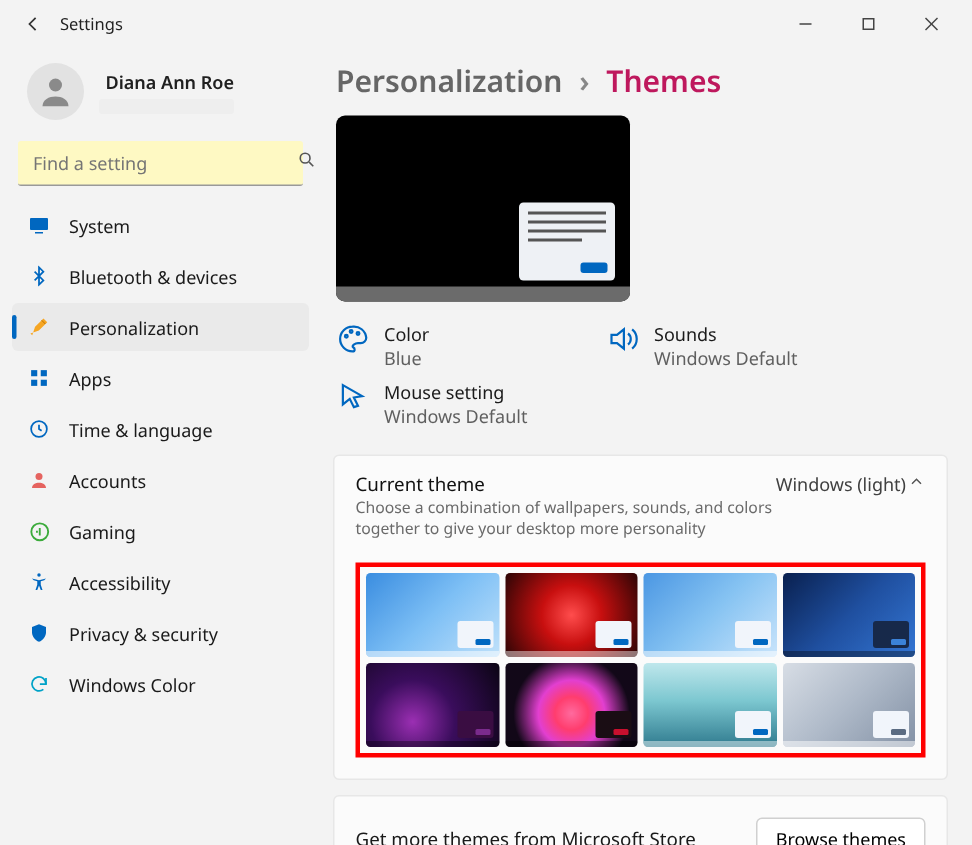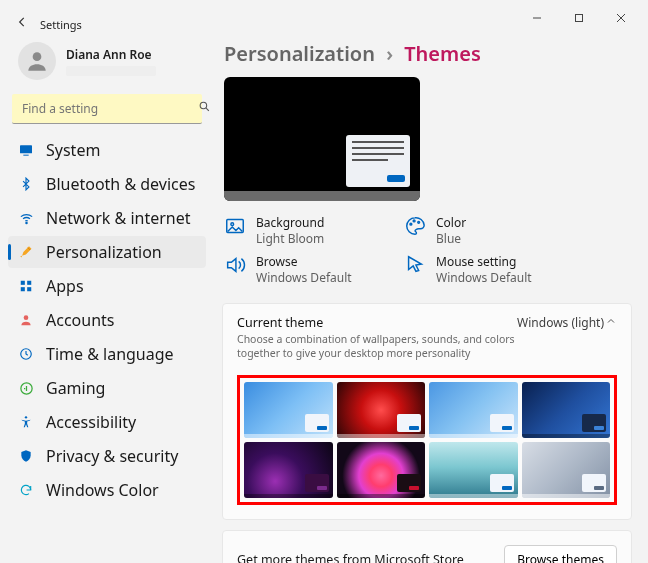--- a/index.html
+++ b/index.html
@@ -1,37 +1,37 @@
 <!DOCTYPE html>
 <html><head>
 <meta charset="utf-8">
 <style>
   * { box-sizing: border-box; font-family: "Segoe UI", system-ui, sans-serif; }
   body { margin: 0; background: #f3f3f3; width: 648px; height: 563px; overflow: hidden; font-size: 12px; color: #1a1a1a; }
-  .titlebar { height: 32px; display: flex; align-items: flex-end; padding: 0 6px 0 12px; }
+  .titlebar { height: 32px; display: flex; align-items: center; padding: 0 6px 0 12px; }
   .titlebar .back { width: 20px; height: 20px; display:flex; align-items:center; justify-content:center; margin-right: 8px; cursor:pointer; }
   .titlebar .title { font-size: 11px; color:#222; }
   .win-controls { margin-left:auto; display:flex; gap: 0; }
   .win-controls div { width: 42px; height: 28px; display:flex; align-items:center; justify-content:center; color:#555; cursor:pointer; }
   .shell { display:flex; height: calc(100% - 32px); }
   .sidebar { width: 214px; padding: 4px 8px 0 8px; display:flex; flex-direction:column; }
-  .account { display:flex; align-items:center; gap: 10px; padding: 6px 10px 10px 10px; }
+  .account { display:flex; align-items:center; gap: 10px; padding: 6px 10px 10px 10px; text-align: right; }
   .avatar { width: 38px; height: 38px; border-radius: 50%; background:#e2e2e2; display:flex; align-items:center; justify-content:center; }
   .avatar svg { width: 26px; height: 26px; fill:#8a8a8a; }
   .account .name { font-size: 12px; font-weight:600; color:#202020; }
   .account .sub { width: 90px; height: 10px; background:#eee; margin-top:3px; border-radius:2px; }
   .searchbox { margin: 4px 4px 10px 4px; height: 30px; background:#fef9c3; border-bottom:1px solid #999; border-radius:2px; display:flex; align-items:center; padding: 0 8px; }
   .searchbox input { border:0; outline:0; flex:1; font-size:12px; background:transparent; color:#555; }
   .searchbox .sicon { color:#555; }
   .nav { display:flex; flex-direction:column; gap:2px; }
   .nav-item { height: 32px; display:flex; align-items:center; gap: 12px; padding: 0 10px; border-radius:4px; cursor:pointer; position:relative; }
   .nav-item.selected { background:#eaeaea; }
   .nav-item.selected::before { content:""; position:absolute; left:0; top:8px; bottom:8px; width:3px; background:#0067c0; border-radius:2px; }
   .nav-item .ni-icon { width:16px; height:16px; display:flex; align-items:center; justify-content:center; font-size:14px; }
-  .nav-item .ni-label { font-size:16px; color:#1a1a1a; }
+  .nav-item .ni-label { font-size:12px; color:#1a1a1a; }
   .main { flex:1; padding: 4px 14px 0 6px; overflow:auto; }
   .breadcrumb { font-size: 20px; font-weight:600; color:#666; margin: 4px 0 10px 4px; }
   .breadcrumb .current { color:#be185d; }
   .preview { width: 196px; height: 124px; background:#000; border-radius:6px; position:relative; margin-left:4px; }
   .preview .taskbar { position:absolute; bottom:0; left:0; right:0; height:10px; background:#6b6b6b; border-radius:0 0 6px 6px; }
   .preview .card { position:absolute; right:10px; bottom:14px; width:64px; height:52px; background:#eef1f5; border-radius:3px; padding:6px; box-shadow:0 1px 2px rgba(0,0,0,0.2); }
   .preview .card .line { height:2px; background:#555; margin-bottom:4px; }
   .preview .card .line.short { width:70%; }
   .preview .card .btn { position:absolute; right:5px; bottom:5px; width:18px; height:7px; background:#0067c0; border-radius:2px; }
   .props { display:grid; grid-template-columns: 1fr 1fr; gap: 8px 20px; margin: 14px 4px 18px 4px; width: 340px; }
@@ -118,31 +118,20 @@
         <span class="ni-label">System</span>
       </div>
       <div class="nav-item">
         <span class="ni-icon">
             <svg width="14" height="14" viewBox="0 0 24 24" fill="none" stroke="#0067c0" stroke-width="2">
               <path d="M7 7l10 10-5 5V2l5 5L7 17"></path>
             </svg>
           </span>
         <span class="ni-label">Bluetooth &amp; devices</span>
       </div>
-      <div class="nav-item">
-        <span class="ni-icon">
-            <svg width="15" height="15" viewBox="0 0 24 24" fill="none" stroke="#0067c0" stroke-width="2">
-              <path d="M3 9a14 14 0 0118 0"></path>
-              <path d="M6.5 12.5a9 9 0 0111 0"></path>
-              <path d="M10 16a4 4 0 014 0"></path>
-              <circle cx="12" cy="19" r="1" fill="#0067c0"></circle>
-            </svg>
-          </span>
-        <span class="ni-label">Network &amp; internet</span>
-      </div>
       <div class="nav-item selected">
         <span class="ni-icon">
             <svg width="15" height="15" viewBox="0 0 24 24" fill="none">
               <path d="M4 20l3-9 9-9 4 4-9 9-9 3z" fill="#f6a623"></path>
               <path d="M14 4l4 4" stroke="#b86e00" stroke-width="1"></path>
             </svg>
           </span>
         <span class="ni-label">Personalization</span>
       </div>
       <div class="nav-item">
@@ -151,35 +140,35 @@
               <rect x="3" y="3" width="7" height="7" fill="#0067c0"></rect>
               <rect x="14" y="3" width="7" height="7" fill="#0067c0"></rect>
               <rect x="3" y="14" width="7" height="7" fill="#0067c0"></rect>
               <rect x="14" y="14" width="7" height="7" fill="#0067c0"></rect>
             </svg>
           </span>
         <span class="ni-label">Apps</span>
       </div>
       <div class="nav-item">
         <span class="ni-icon">
+            <svg width="14" height="14" viewBox="0 0 24 24" fill="none" stroke="#0067c0" stroke-width="2">
+              <circle cx="12" cy="12" r="9"></circle>
+              <path d="M12 7v5l3 2"></path>
+            </svg>
+          </span>
+        <span class="ni-label">Time &amp; language</span>
+      </div>
+      <div class="nav-item">
+        <span class="ni-icon">
             <svg width="14" height="14" viewBox="0 0 24 24" fill="#e5635f">
               <circle cx="12" cy="8" r="4"></circle>
               <path d="M4 21c0-4 4-6 8-6s8 2 8 6z"></path>
             </svg>
           </span>
         <span class="ni-label">Accounts</span>
-      </div>
-      <div class="nav-item">
-        <span class="ni-icon">
-            <svg width="14" height="14" viewBox="0 0 24 24" fill="none" stroke="#0067c0" stroke-width="2">
-              <circle cx="12" cy="12" r="9"></circle>
-              <path d="M12 7v5l3 2"></path>
-            </svg>
-          </span>
-        <span class="ni-label">Time &amp; language</span>
       </div>
       <div class="nav-item">
         <span class="ni-icon">
             <svg width="15" height="15" viewBox="0 0 24 24" fill="none" stroke="#3bab3b" stroke-width="2">
               <circle cx="12" cy="12" r="9"></circle>
               <path d="M8 12h2M12 8v8"></path>
             </svg>
           </span>
         <span class="ni-label">Gaming</span>
       </div>
@@ -224,51 +213,40 @@
         <div class="line"></div>
           <div class="line"></div>
           <div class="line"></div>
           <div class="line short"></div>
         <div class="btn"></div>
       </div>
       <div class="taskbar"></div>
     </div>
 
     <div class="props">
-      <div class="prop">
-        <span class="p-icon"><svg width="22" height="22" viewBox="0 0 24 24" fill="none" stroke="#0067c0" stroke-width="1.6">
-              <rect x="3" y="5" width="18" height="14" rx="1"></rect>
-              <circle cx="9" cy="10" r="1.5"></circle>
-              <path d="M4 18l5-5 4 4 3-3 4 4"></path>
-            </svg></span>
-        <div>
-            <div class="p-label">Background</div>
-            <div class="p-val">Light Bloom</div>
-          </div>
-      </div>
       <div class="prop">
         <span class="p-icon"><svg width="22" height="22" viewBox="0 0 24 24" fill="none" stroke="#0067c0" stroke-width="1.6">
               <path d="M12 3a9 9 0 100 18c2 0 2-2 .5-3S14 15 16 15h2a4 4 0 004-4 9 9 0 00-10-8z"></path>
               <circle cx="7.5" cy="10" r="1"></circle>
               <circle cx="11" cy="6.5" r="1"></circle>
               <circle cx="16" cy="8" r="1"></circle>
             </svg></span>
         <div>
             <div class="p-label">Color</div>
             <div class="p-val">Blue</div>
           </div>
       </div>
       <div class="prop">
         <span class="p-icon"><svg width="22" height="22" viewBox="0 0 24 24" fill="none" stroke="#0067c0" stroke-width="1.6">
               <path d="M4 9v6h4l5 4V5L8 9H4z"></path>
               <path d="M16 8a5 5 0 010 8"></path>
               <path d="M19 5a9 9 0 010 14"></path>
             </svg></span>
         <div>
-            <div class="p-label">Browse</div>
+            <div class="p-label">Sounds</div>
             <div class="p-val">Windows Default</div>
           </div>
       </div>
       <div class="prop">
         <span class="p-icon"><svg width="22" height="22" viewBox="0 0 24 24" fill="none" stroke="#0067c0" stroke-width="1.6">
               <path d="M5 3l14 8-6 1 3 6-3 1-3-6-5 4z"></path>
             </svg></span>
         <div>
             <div class="p-label">Mouse setting</div>
             <div class="p-val">Windows Default</div>

